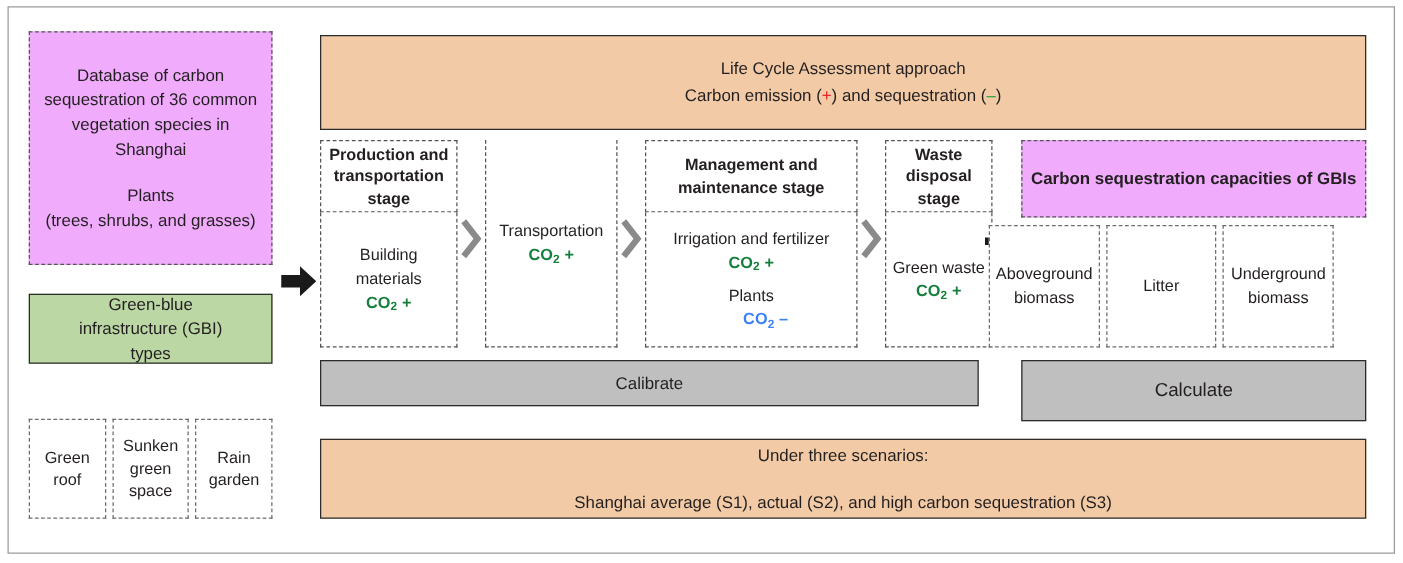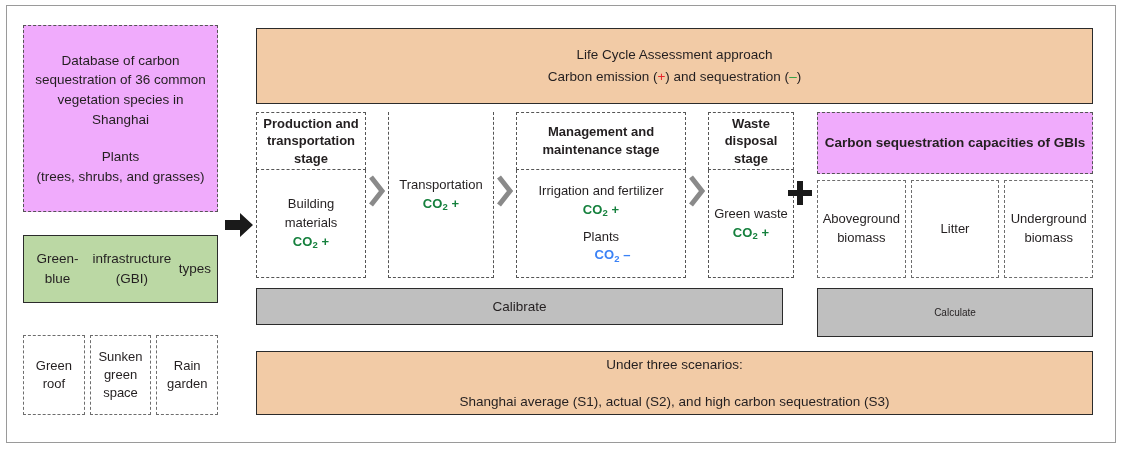--- a/index.html
+++ b/index.html
@@ -78,22 +78,22 @@
 
   
   #database-box {
     left: 23px; top: 25px; width: 195px; height: 187px;
     flex-direction: column;
   }
   #database-box .line { display: block; }
   #database-box .gap { height: 18px; }
 
   #gbi-box {
-    left: 23px; top: 235px; width: 195px; height: 68px;
-    flex-direction: row;
+    left: 23px; top: 235px; width: 195px; height: 56px;
+    flex-direction: column;
     text-align: center;
   }
   #gbi-types-row {
     position: absolute;
     left: 23px; top: 335px; width: 195px; height: 80px;
     display: flex;
     gap: 5px;
   }
   #gbi-types-row .gbi-item {
     flex: 1;
@@ -191,21 +191,21 @@
   }
   #gbi-cap-head {
     left: 817px; top: 112px; width: 276px; height: 62px;
     font-weight: bold;
     font-size: 13.5px;
     line-height: 1.4;
     flex-direction: column;
   }
   #gbi-cap-row {
     position: absolute;
-    left: 817px; top: 180px; width: 276px; height: 98px;
+    left: 791px; top: 180px; width: 276px; height: 98px;
     display: flex;
     gap: 5px;
   }
   #gbi-cap-row .cap-item {
     flex: 1;
     border: 1.6px dashed #6d6d6d;
     background: #ffffff;
     box-sizing: border-box;
     display: flex;
     align-items: center;
@@ -216,21 +216,21 @@
     color: #231f20;
   }
 
   
   #calibrate-bar {
     left: 256px; top: 288px; width: 527px; height: 37px;
     font-size: 13.5px;
   }
   #calculate-bar {
     left: 817px; top: 288px; width: 276px; height: 49px;
-    font-size: 10px;
+    font-size: 15px;
   }
 </style>
 </head>
 <body>
 
 <div id="figure">
 
   <div class="outer-frame"></div>
 
   <div class="box dashed txt" id="database-box">

